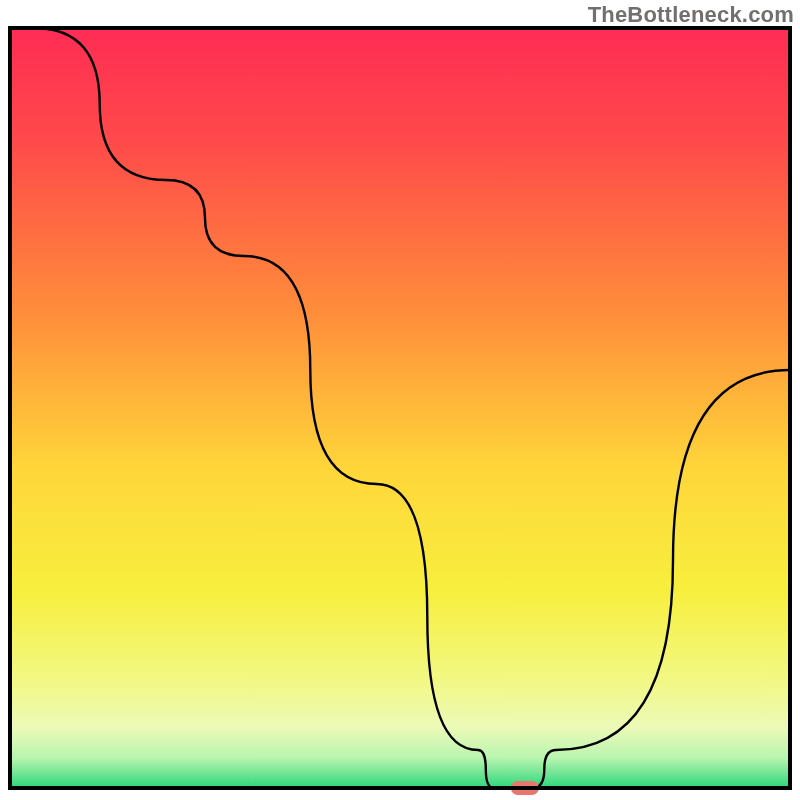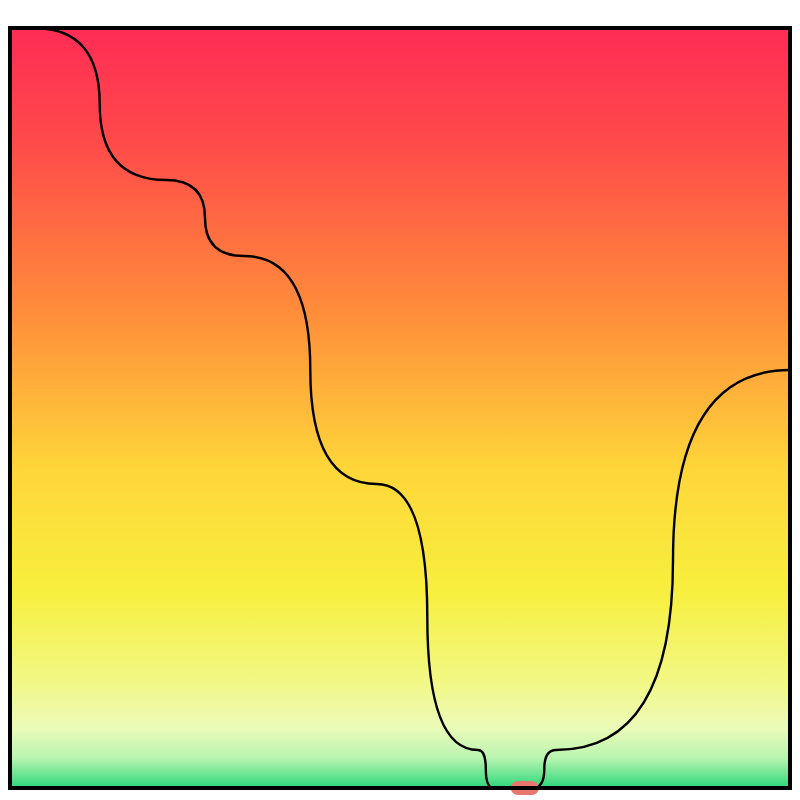--- a/index.html
+++ b/index.html
@@ -27,20 +27,21 @@
     z-index: 10;
   }
   svg {
     display: block;
   }
 </style>
 </head>
 <body>
 
 <div class="frame">
+  <div class="watermark">TheBottleneck.com</div>
 
   <svg id="chart-svg" width="800" height="800" viewBox="0 0 800 800">
     <defs>
       <linearGradient id="bg-grad" x1="0" y1="0" x2="0" y2="1">
           <stop offset="0%" stop-color="#ff2c55"></stop>
           <stop offset="15%" stop-color="#ff4a4a"></stop>
           <stop offset="38%" stop-color="#ff8f3a"></stop>
           <stop offset="58%" stop-color="#ffd63a"></stop>
           <stop offset="74%" stop-color="#f7ef3d"></stop>
           <stop offset="86%" stop-color="#f2f885"></stop>

